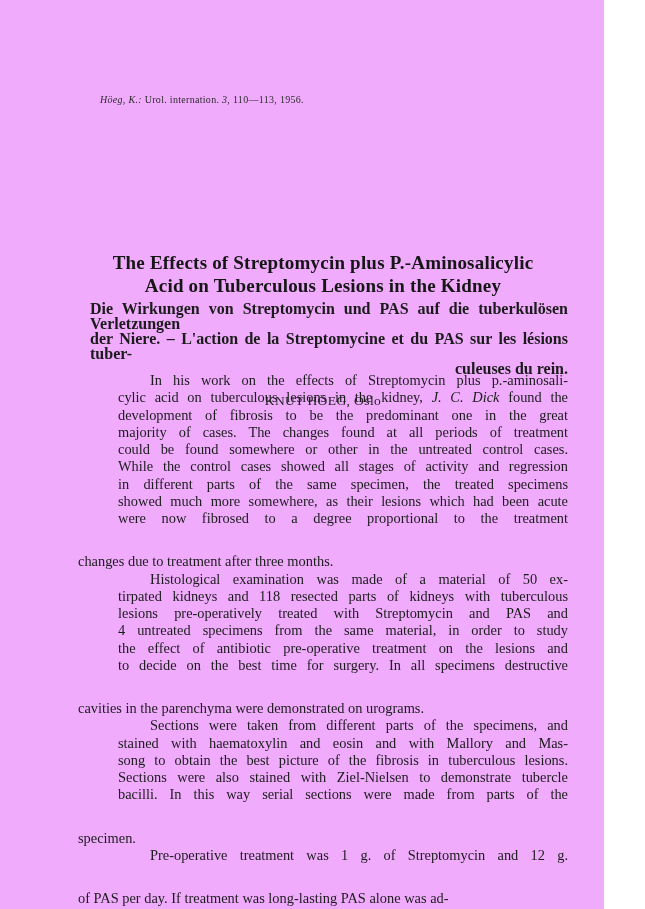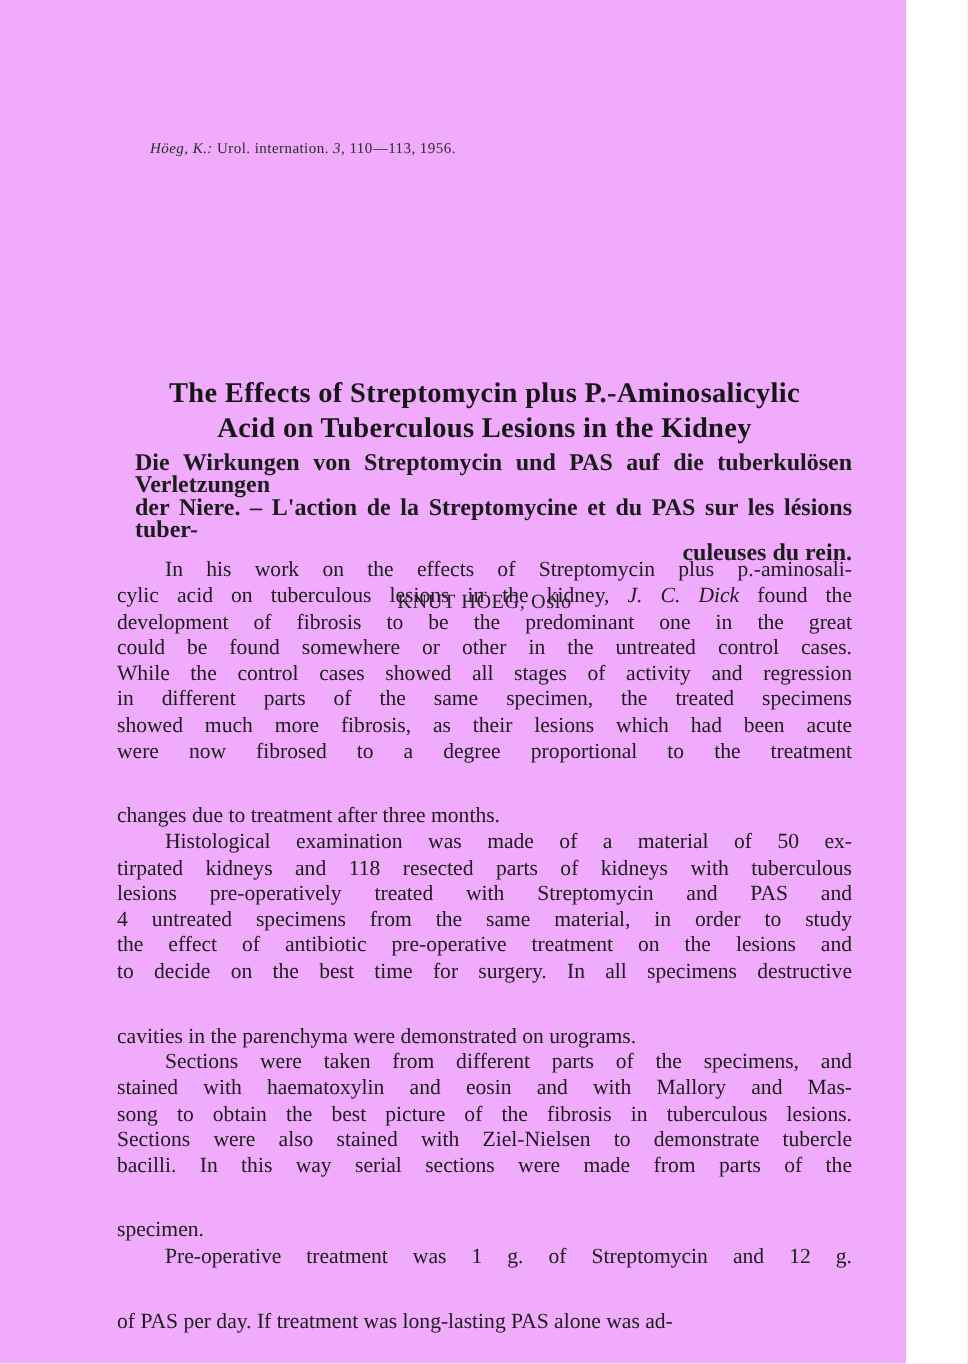--- a/index.html
+++ b/index.html
@@ -54,21 +54,21 @@
   }
   .body-col {
     position: absolute;
     left: 78px; top: 372px;
     width: 490px;
     font-size: 14.4px;
     line-height: 17.25px;
     color: #1c1c1c;
   }
   .line { height: 17.25px; overflow: hidden; }
-  .line.just { text-align: justify; text-align-last: justify; }
+  .line.just { text-align: justify; text-align-last: justify; margin-left: 40px; }
   .line.endline { text-align: left; margin-top: 26px; }
   .line.indent { text-indent: 32px; }
 </style>
 </head>
 <body>
 
 <div class="page">
 
   <div class="citation"><i>Höeg, K.:</i> Urol. internation. <i>3</i>, 110—113, 1956.</div>
 
@@ -82,24 +82,25 @@
         <div class="sub-line just">der Niere. – L'action de la Streptomycine et du PAS sur les lésions tuber-</div>
         <div class="sub-line center">culeuses du rein.</div>
       </div>
     <div class="author">KNUT HÖEG, Oslo</div>
   </div>
 
   <div class="body-col">
       <div class="line indent just">In his work on the effects of Streptomycin plus p.-aminosali-</div>
       <div class="line just">cylic acid on tuberculous lesions in the kidney, <i>J. C. Dick</i> found the</div>
       <div class="line just">development of fibrosis to be the predominant one in the great</div>
+      <div class="line just">majority of cases. The changes found at all periods of treatment</div>
       <div class="line just">could be found somewhere or other in the untreated control cases.</div>
       <div class="line just">While the control cases showed all stages of activity and regression</div>
       <div class="line just">in different parts of the same specimen, the treated specimens</div>
-      <div class="line just">showed much more fibrosis, as their lesions which had been acute</div>
+      <div class="line just">showed much more somewhere, as their lesions which had been acute</div>
       <div class="line just">were now fibrosed to a degree proportional to the treatment</div>
       <div class="line endline">changes due to treatment after three months.</div>
       <div class="line indent just">Histological examination was made of a material of 50 ex-</div>
       <div class="line just">tirpated kidneys and 118 resected parts of kidneys with tuberculous</div>
       <div class="line just">lesions pre-operatively treated with Streptomycin and PAS and</div>
       <div class="line just">4 untreated specimens from the same material, in order to study</div>
       <div class="line just">the effect of antibiotic pre-operative treatment on the lesions and</div>
       <div class="line just">to decide on the best time for surgery. In all specimens destructive</div>
       <div class="line endline">cavities in the parenchyma were demonstrated on urograms.</div>
       <div class="line indent just">Sections were taken from different parts of the specimens, and</div>

